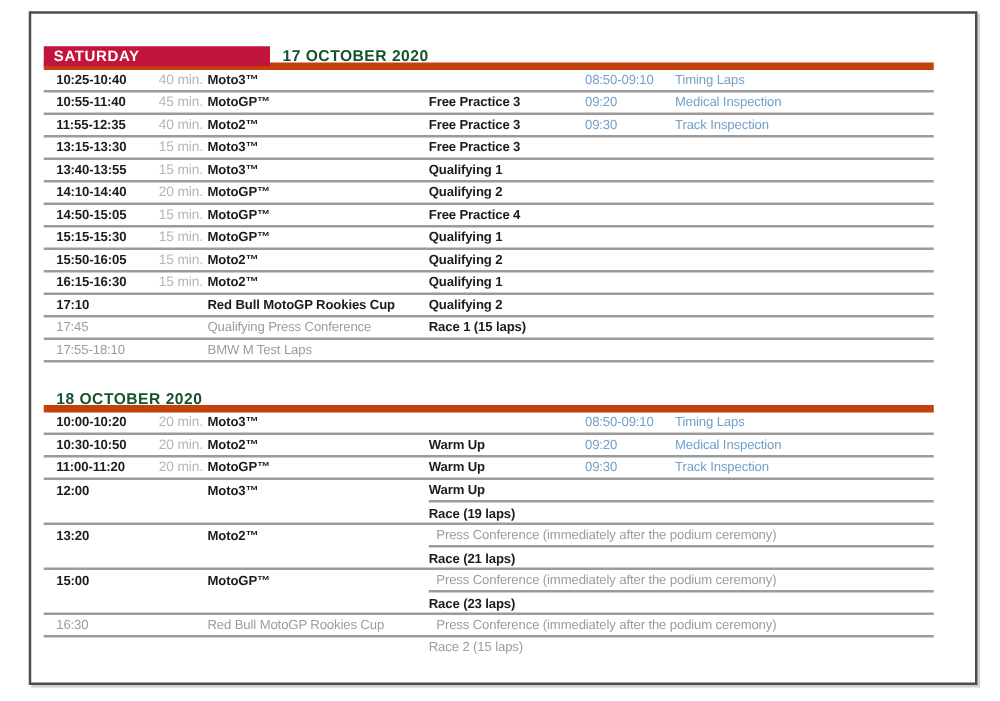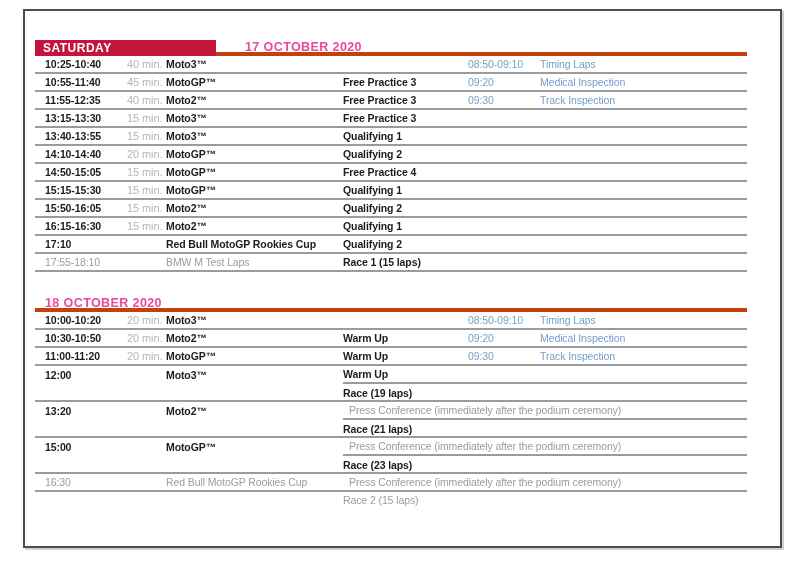--- a/index.html
+++ b/index.html
@@ -4,25 +4,25 @@
 <style>
   * { margin:0; padding:0; box-sizing:border-box; }
   html,body { width:800px; height:561px; background:#ffffff; overflow:hidden;
               font-family:"Liberation Sans", sans-serif; }
   .frame { position:absolute; left:23px; top:9px; width:759px; height:539px;
            background:#fff; border:2px solid #4d4d4d;
            box-shadow:2px 2px 0 rgba(0,0,0,0.18); }
   .sched { margin:29px 0 0 10px; width:712px; }
   .sect-gap { margin-top:24px; }
 
-  .dayhead { height:16px; border-bottom:4px solid #c2410c; display:flex; align-items:flex-start;gap:19px; }
+  .dayhead { height:16px; border-bottom:6px solid #c2410c; display:flex; align-items:center; }
   .daybar  { width:181px; height:16px; background:#c3153b; color:#fff;
              display:flex; align-items:center; padding-left:8px;
              font-size:12px; font-weight:bold; letter-spacing:0.5px; }
-  .datelbl { color:#ec4899; font-weight:bold; font-size:12.5px;
+  .datelbl { color:#14532d; font-weight:bold; font-size:12.5px;
              margin-left:10px; letter-spacing:0.4px; }
 
   .row { position:relative; display:flex; align-items:center; height:18px;
          border-bottom:2px solid #9b9b9b; font-size:10.5px; font-weight:bold;
          color:#1c1c1c; letter-spacing:-0.1px; white-space:nowrap; }
   .row.r-race { border-bottom:none; }
   .pline { position:absolute; left:308px; right:0; bottom:0; height:2px;
            background:#9b9b9b; }
 
   .ct  { width:92px; padding-left:10px; }
@@ -115,20 +115,26 @@
         <span class="cc">Moto2™</span>
         <span class="cs">Qualifying 2</span>
       </div>
       <div class="row">
         <span class="ct">17:10</span>
         <span class="cd"></span>
         <span class="cc">Red Bull MotoGP Rookies Cup</span>
         <span class="cs">Race 1 (15 laps)</span>
       </div>
       <div class="row r-gray">
+        <span class="ct">17:45</span>
+        <span class="cd"></span>
+        <span class="cc">Qualifying Press Conference</span>
+        <span class="cs"></span>
+      </div>
+      <div class="row r-gray">
         <span class="ct">17:55-18:10</span>
         <span class="cd"></span>
         <span class="cc">BMW M Test Laps</span>
         <span class="cs"></span>
       </div>
     </section>
 
     <section class="sect-gap">
       <div class="dayhead">
         <span class="datelbl">18 OCTOBER 2020</span>

